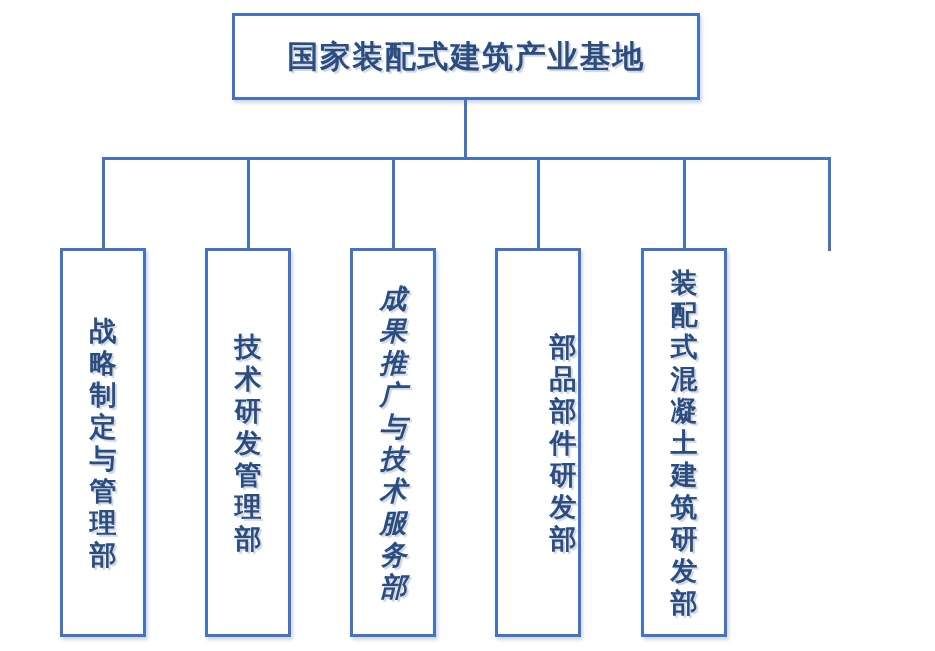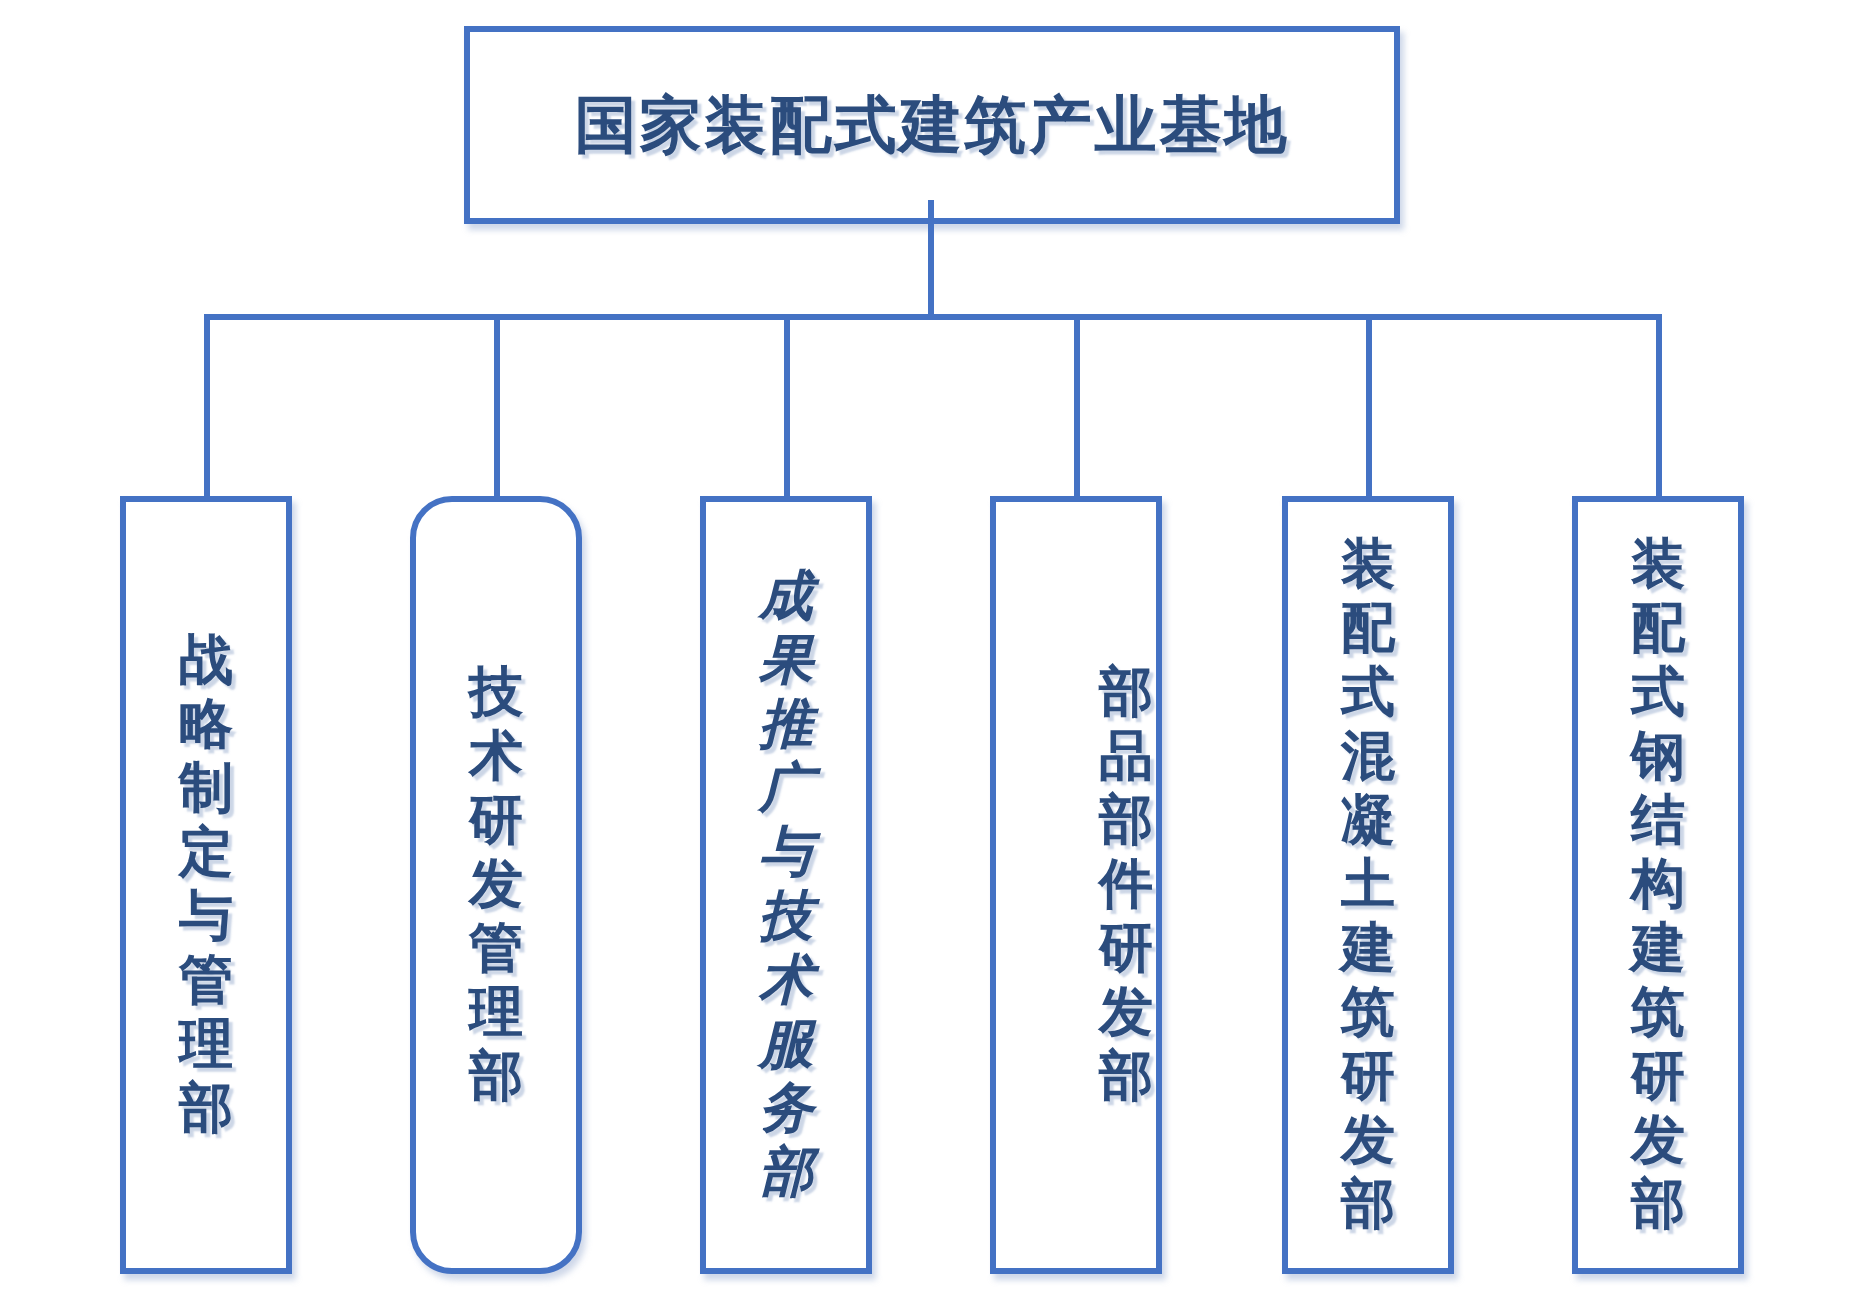--- a/index.html
+++ b/index.html
@@ -15,21 +15,21 @@
     background: #ffffff;
     overflow: hidden;
   }
 
   
   .root-box {
     position: absolute;
     left: 232px;
     top: 13px;
     width: 468px;
-    height: 99px;
+    height: 87px;
     box-sizing: border-box;
     border: 3px solid #4472C4;
     background: #ffffff;
     display: flex;
     align-items: center;
     justify-content: center;
     box-shadow: 2px 3px 3px rgba(135,158,200,0.40);
   }
   .root-box .label {
     font-size: 31px;
@@ -63,21 +63,21 @@
     height: 389px;
     box-sizing: border-box;
     border: 3px solid #4472C4;
     background: #ffffff;
     display: flex;
     align-items: center;
     justify-content: center;
     box-shadow: 2px 3px 3px rgba(135,158,200,0.40);
   }
   .dept-box.c1 { left: 60px;  }
-  .dept-box.c2 { left: 205px; border-radius: 21px; }
+  .dept-box.c2 { left: 205px; }
   .dept-box.c3 { left: 350px; font-style: italic; }
   .dept-box.c4 { left: 495px; justify-content: flex-end; }
   .dept-box.c5 { left: 641px; }
   .dept-box.c6 { left: 786px; }
 
   
   .dept-box .vlabel {
     display: block;
     width: 30px;
     font-size: 27px;
@@ -115,17 +115,14 @@
   </div>
   <div class="dept-box c3">
     <span class="vlabel">成果推广与技术服务部</span>
   </div>
   <div class="dept-box c4">
     <span class="vlabel">部品部件研发部</span>
   </div>
   <div class="dept-box c5">
     <span class="vlabel">装配式混凝土建筑研发部</span>
   </div>
-  <div class="dept-box c6">
-    <span class="vlabel">装配式钢结构建筑研发部</span>
-  </div>
 
 </div>
 
 </body></html>

